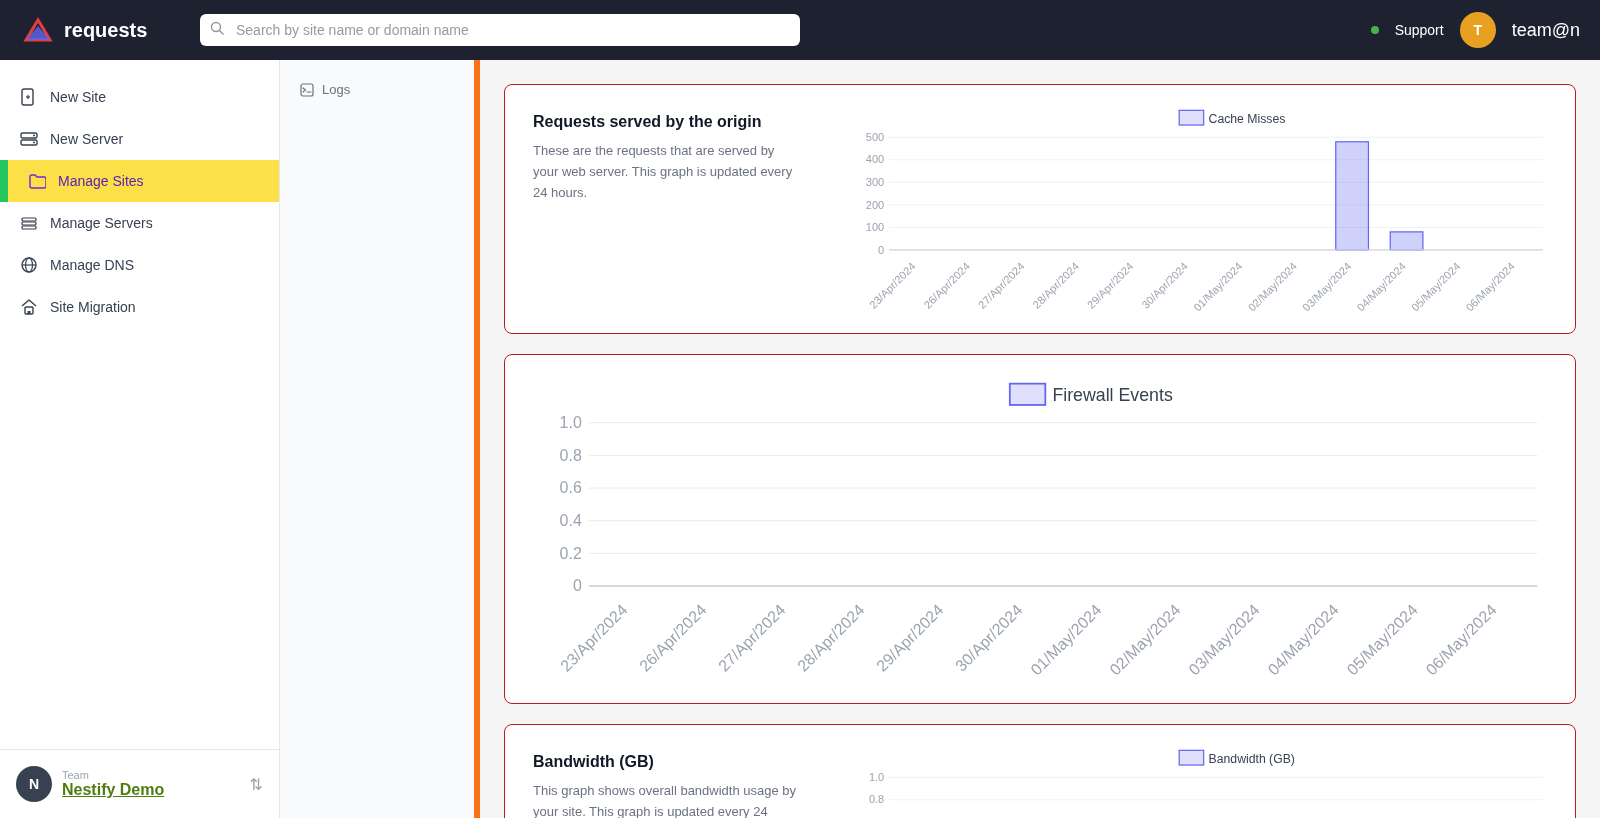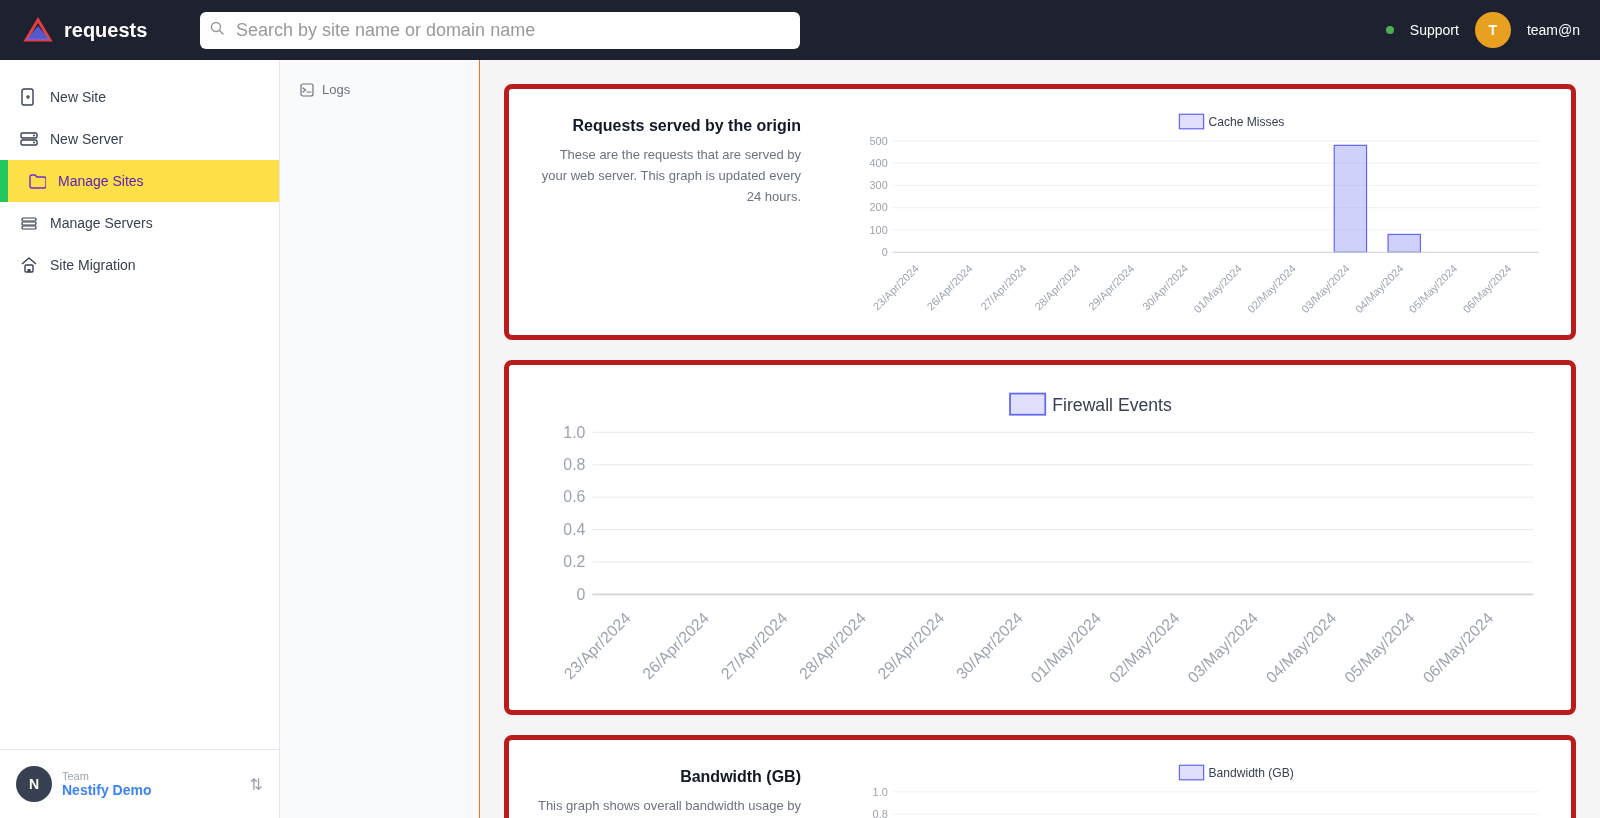--- a/index.html
+++ b/index.html
@@ -35,21 +35,21 @@
       flex: 1;
       max-width: 600px;
       position: relative;
     }
     .search-bar input {
       width: 100%;
       background: #ffffff;
       border: none;
       border-radius: 6px;
       padding: 8px 12px 8px 36px;
-      font-size: 18px;
+      font-size: 14px;
       color: #333;
       outline: none;
     }
     .search-bar input::placeholder { color: #999; }
     .search-icon-wrap {
       position: absolute;
       left: 10px;
       top: 50%;
       transform: translateY(-50%);
       color: #999;
@@ -78,21 +78,21 @@
       height: 36px;
       background: #e8a020;
       border-radius: 50%;
       display: flex;
       align-items: center;
       justify-content: center;
       color: white;
       font-size: 14px;
       font-weight: 600;
     }
-    .team-name { color: #fff; font-size: 14px; }
+    .team-name { color: #fff; font-size: 18px; }
 
     
     .body-wrap {
       display: flex;
       flex: 1;
       overflow: hidden;
     }
 
     
     .sidebar {
@@ -147,28 +147,28 @@
       display: flex;
       align-items: center;
       justify-content: center;
       color: white;
       font-size: 14px;
       font-weight: 600;
       flex-shrink: 0;
     }
     .team-info { flex: 1; }
     .team-label { font-size: 11px; color: #9ca3af; }
-    .team-name-sidebar { font-size: 14px; font-weight: 600; color: #3b82f6; }
+    .team-name-sidebar { font-size: 16px; font-weight: 600; color: #4d7c0f; text-decoration: underline; }
     .chevron-icon { color: #9ca3af; font-size: 16px; }
 
     
     .sub-panel {
       width: 200px;
       background: #f9fafb;
-      border-right: 1px solid #f97316;
+      border-right: 6px solid #f97316;
       padding: 12px 0;
       flex-shrink: 0;
     }
     .sub-item {
       display: flex;
       align-items: center;
       gap: 8px;
       padding: 10px 20px;
       font-size: 13px;
       color: #6b7280;
@@ -183,22 +183,21 @@
       background: #f5f5f5;
     }
 
     
     .chart-card {
       background: #ffffff;
       border-radius: 8px;
       margin-bottom: 20px;
       display: flex;
       overflow: hidden;
-      border: 5px solid #b91c1c;
-      text-align: right;
+      border: 1px solid #b91c1c;
     }
     .chart-desc {
       width: 320px;
       padding: 28px 28px;
       flex-shrink: 0;
     }
     .chart-desc h3 {
       font-size: 16px;
       font-weight: 600;
       color: #111827;
@@ -292,20 +291,30 @@
         </div>
         <div class="sidebar-item">
           <span class="nav-icon">
             <svg width="18" height="18" viewBox="0 0 18 18" fill="none">
               <rect x="2" y="4" width="14" height="3" rx="1" stroke="currentColor" stroke-width="1.2"></rect>
               <rect x="2" y="8" width="14" height="3" rx="1" stroke="currentColor" stroke-width="1.2"></rect>
               <rect x="2" y="12" width="14" height="3" rx="1" stroke="currentColor" stroke-width="1.2"></rect>
             </svg>
           </span>
           <span>Manage Servers</span>
+        </div>
+        <div class="sidebar-item">
+          <span class="nav-icon">
+            <svg width="18" height="18" viewBox="0 0 18 18" fill="none">
+              <circle cx="9" cy="9" r="7" stroke="currentColor" stroke-width="1.4"></circle>
+              <ellipse cx="9" cy="9" rx="3.5" ry="7" stroke="currentColor" stroke-width="1.2"></ellipse>
+              <line x1="2" y1="9" x2="16" y2="9" stroke="currentColor" stroke-width="1.2"></line>
+            </svg>
+          </span>
+          <span>Manage DNS</span>
         </div>
         <div class="sidebar-item">
           <span class="nav-icon">
             <svg width="18" height="18" viewBox="0 0 18 18" fill="none">
               <path d="M2 8L9 2l7 6" stroke="currentColor" stroke-width="1.4" stroke-linejoin="round"></path>
               <rect x="5" y="9" width="8" height="7" rx="1" stroke="currentColor" stroke-width="1.4"></rect>
               <rect x="7.5" y="13" width="3" height="3" fill="currentColor" rx="0.5"></rect>
             </svg>
           </span>
           <span>Site Migration</span>

